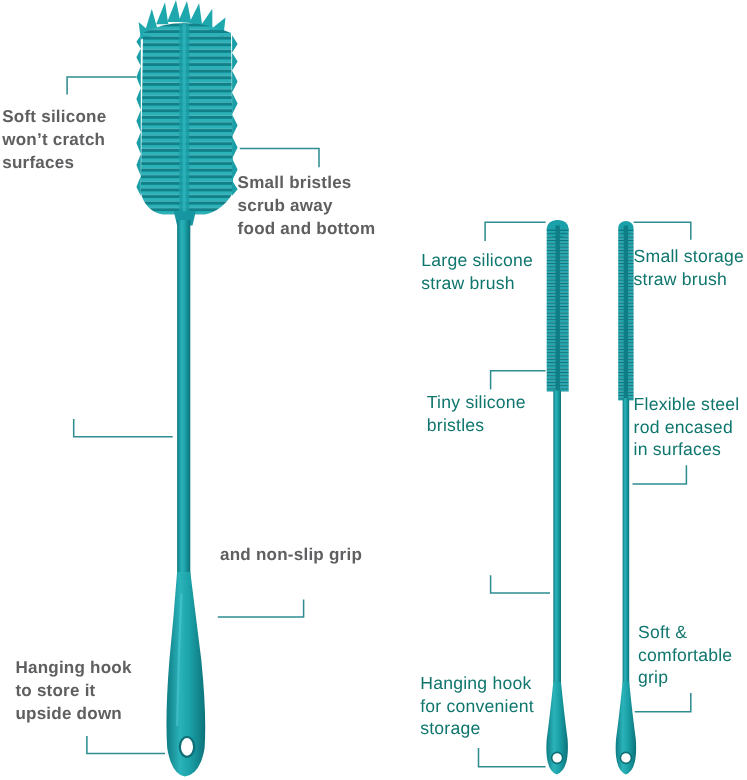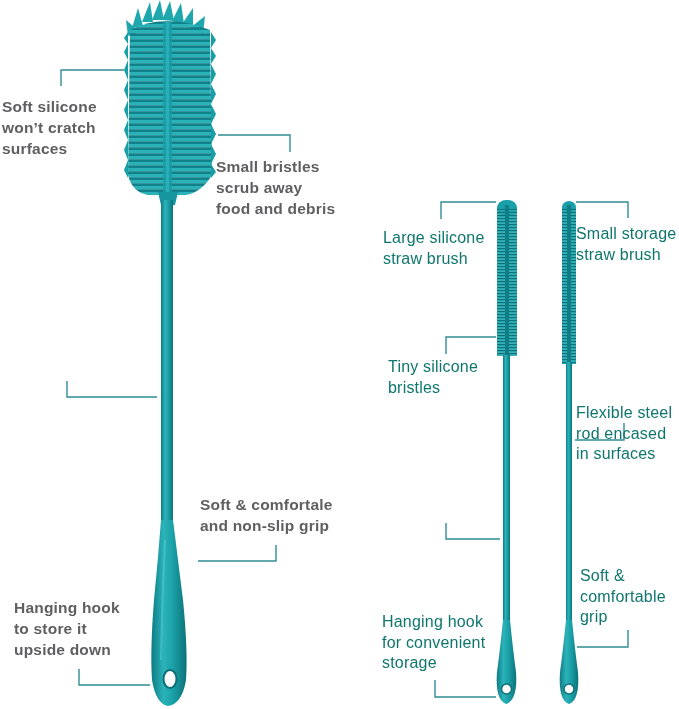--- a/index.html
+++ b/index.html
@@ -115,26 +115,25 @@
 
   <div class="label big" style="left:2px; top:96px; width:116px;">
     <span class="ln">Soft silicone</span>
     <span class="ln">won’t cratch</span>
     <span class="ln">surfaces</span>
   </div>
 
   <div class="label big" style="left:216px; top:156px; width:148px;">
     <span class="ln">Small bristles</span>
     <span class="ln">scrub away</span>
-    <span class="ln">food and debris</span>
+    <span class="ln">food and bottom</span>
   </div>
 
 
   <div class="label big" style="left:200px; top:494px; width:156px;">
-    <span class="ln">Soft &amp; comfortale</span>
     <span class="ln">and non-slip grip</span>
   </div>
 
   <div class="label big" style="left:14px; top:597px; width:128px;">
     <span class="ln">Hanging hook</span>
     <span class="ln">to store it</span>
     <span class="ln">upside down</span>
   </div>
 
   <div class="label small" style="left:383px; top:228px; width:112px;">
@@ -145,21 +144,21 @@
   <div class="label small" style="left:576px; top:224px; width:104px;">
     <span class="ln">Small storage</span>
     <span class="ln">straw brush</span>
   </div>
 
   <div class="label small" style="left:388px; top:357px; width:104px;">
     <span class="ln">Tiny silicone</span>
     <span class="ln">bristles</span>
   </div>
 
-  <div class="label small" style="left:576px; top:359px; width:100px;margin-top:44px;">
+  <div class="label small" style="left:576px; top:359px; width:100px;">
     <span class="ln">Flexible steel</span>
     <span class="ln">rod encased</span>
     <span class="ln">in surfaces</span>
   </div>
 
 
   <div class="label small" style="left:580px; top:566px; width:92px;">
     <span class="ln">Soft &amp;</span>
     <span class="ln">comfortable</span>
     <span class="ln">grip</span>

